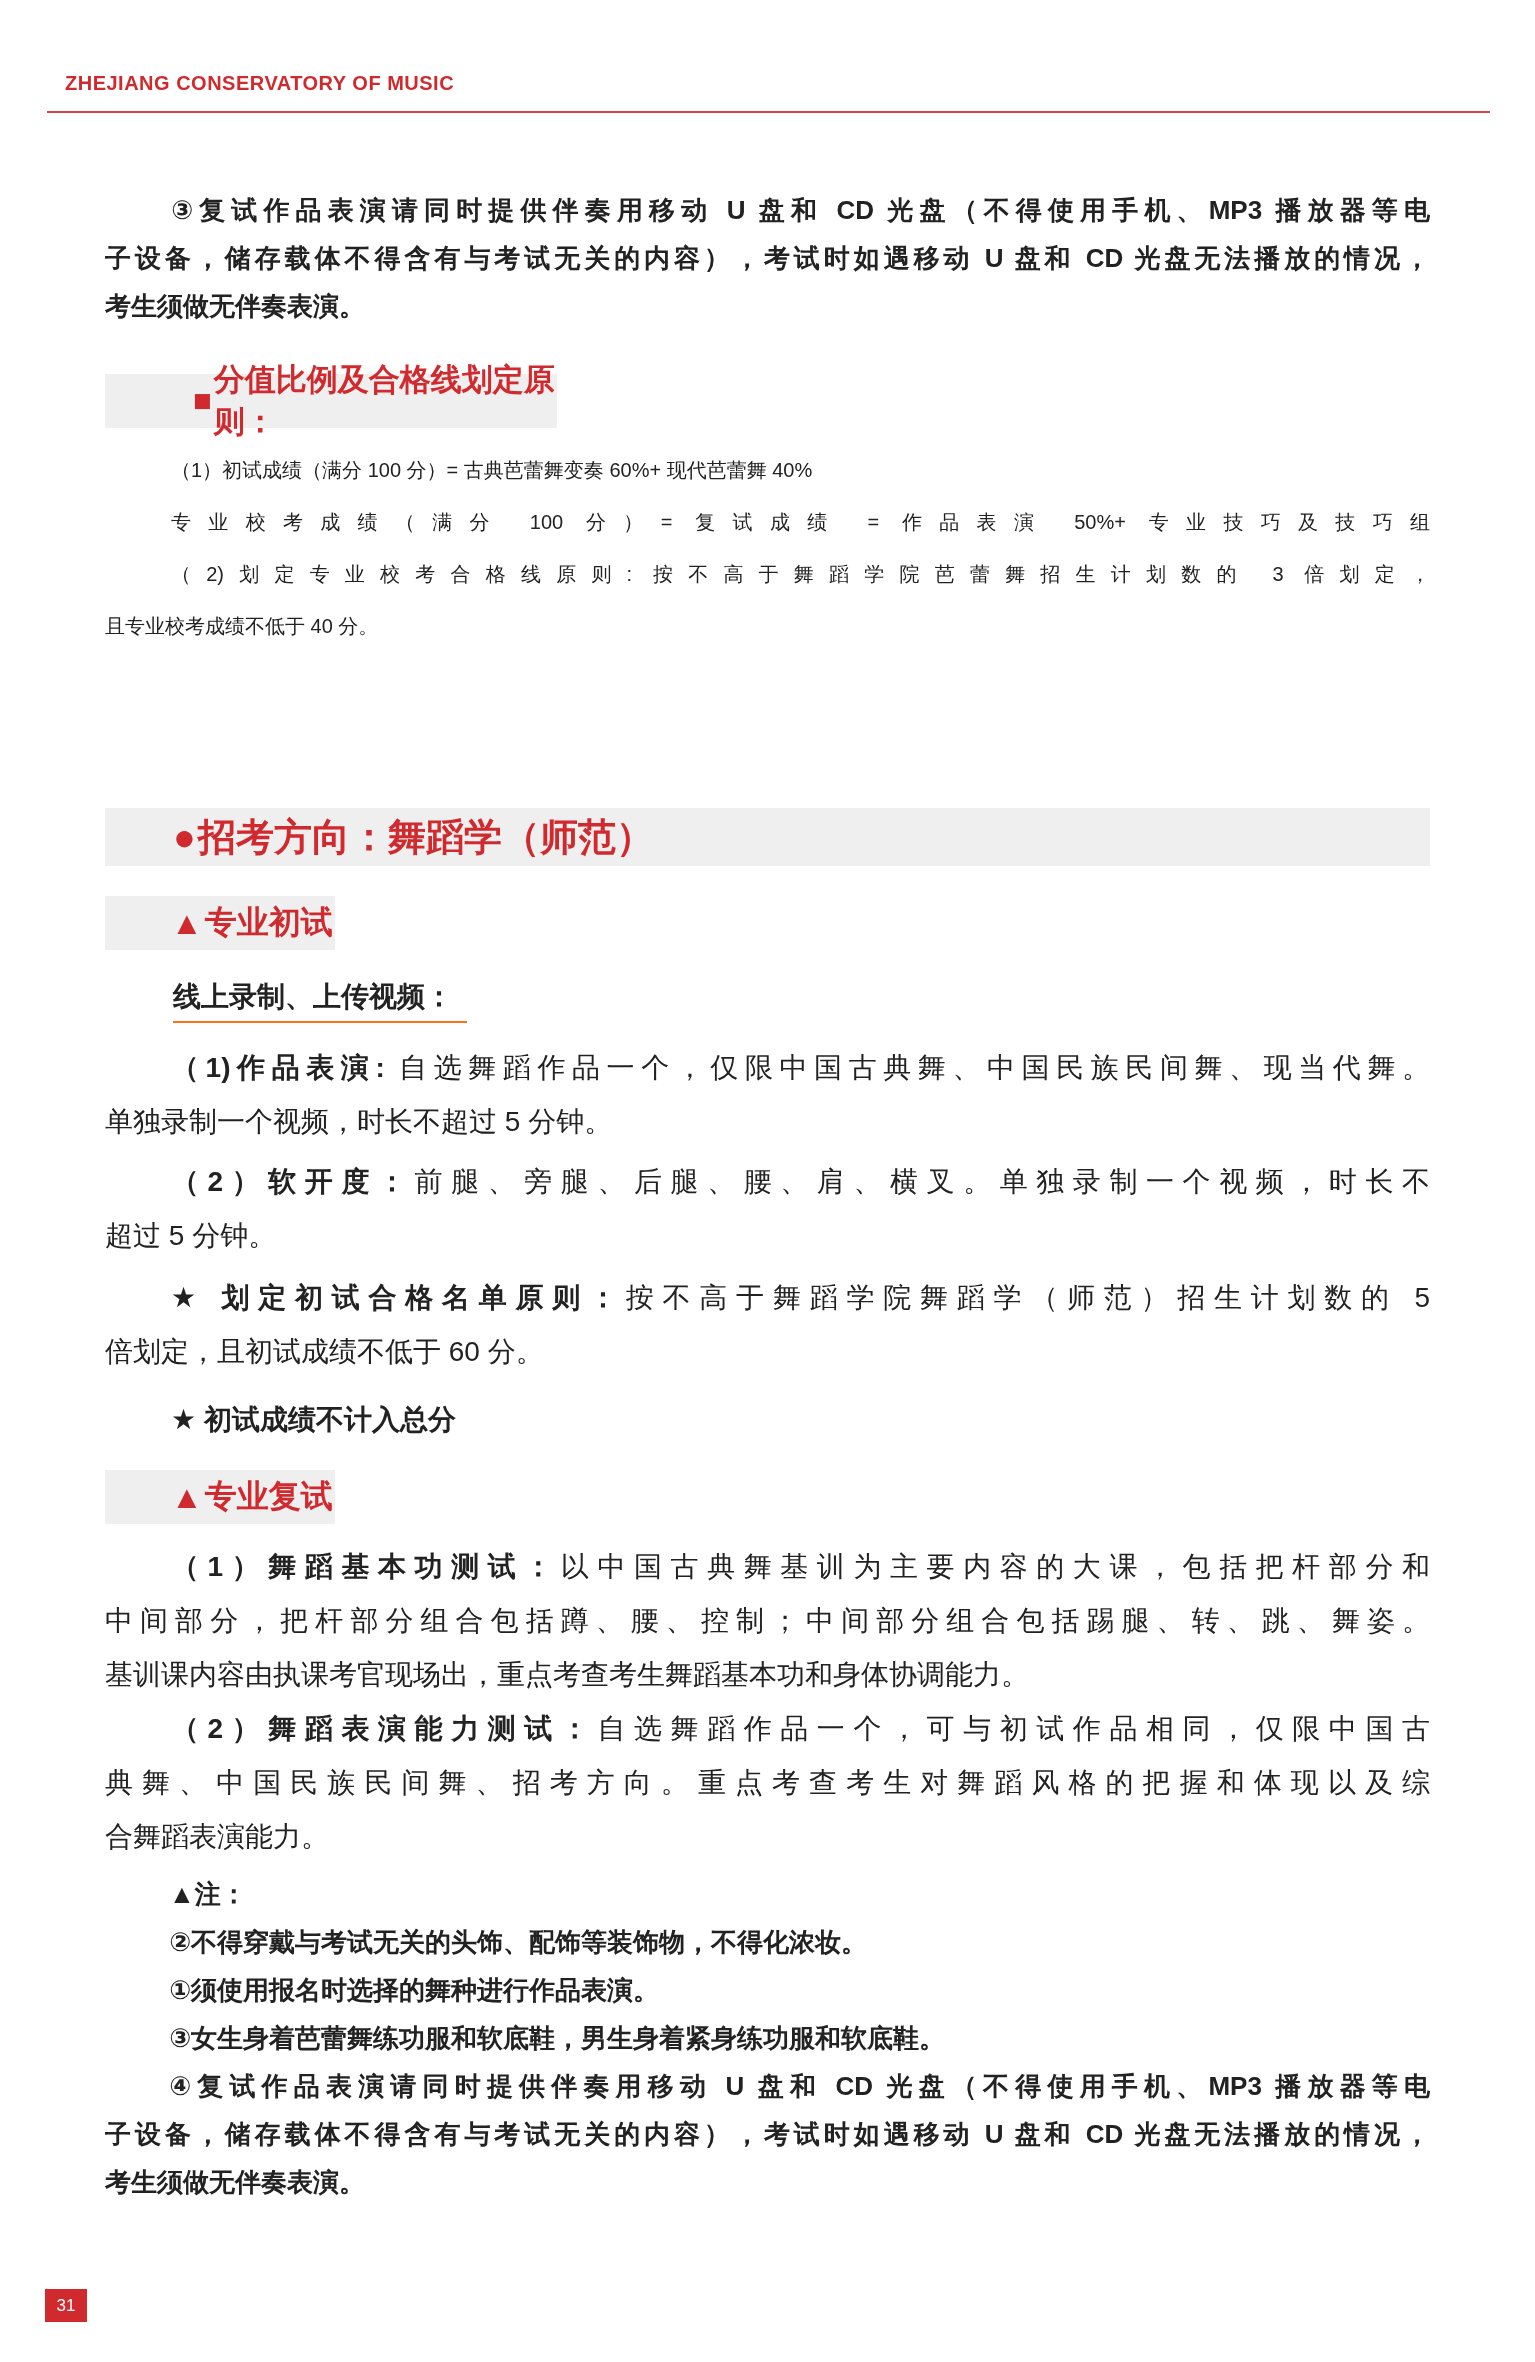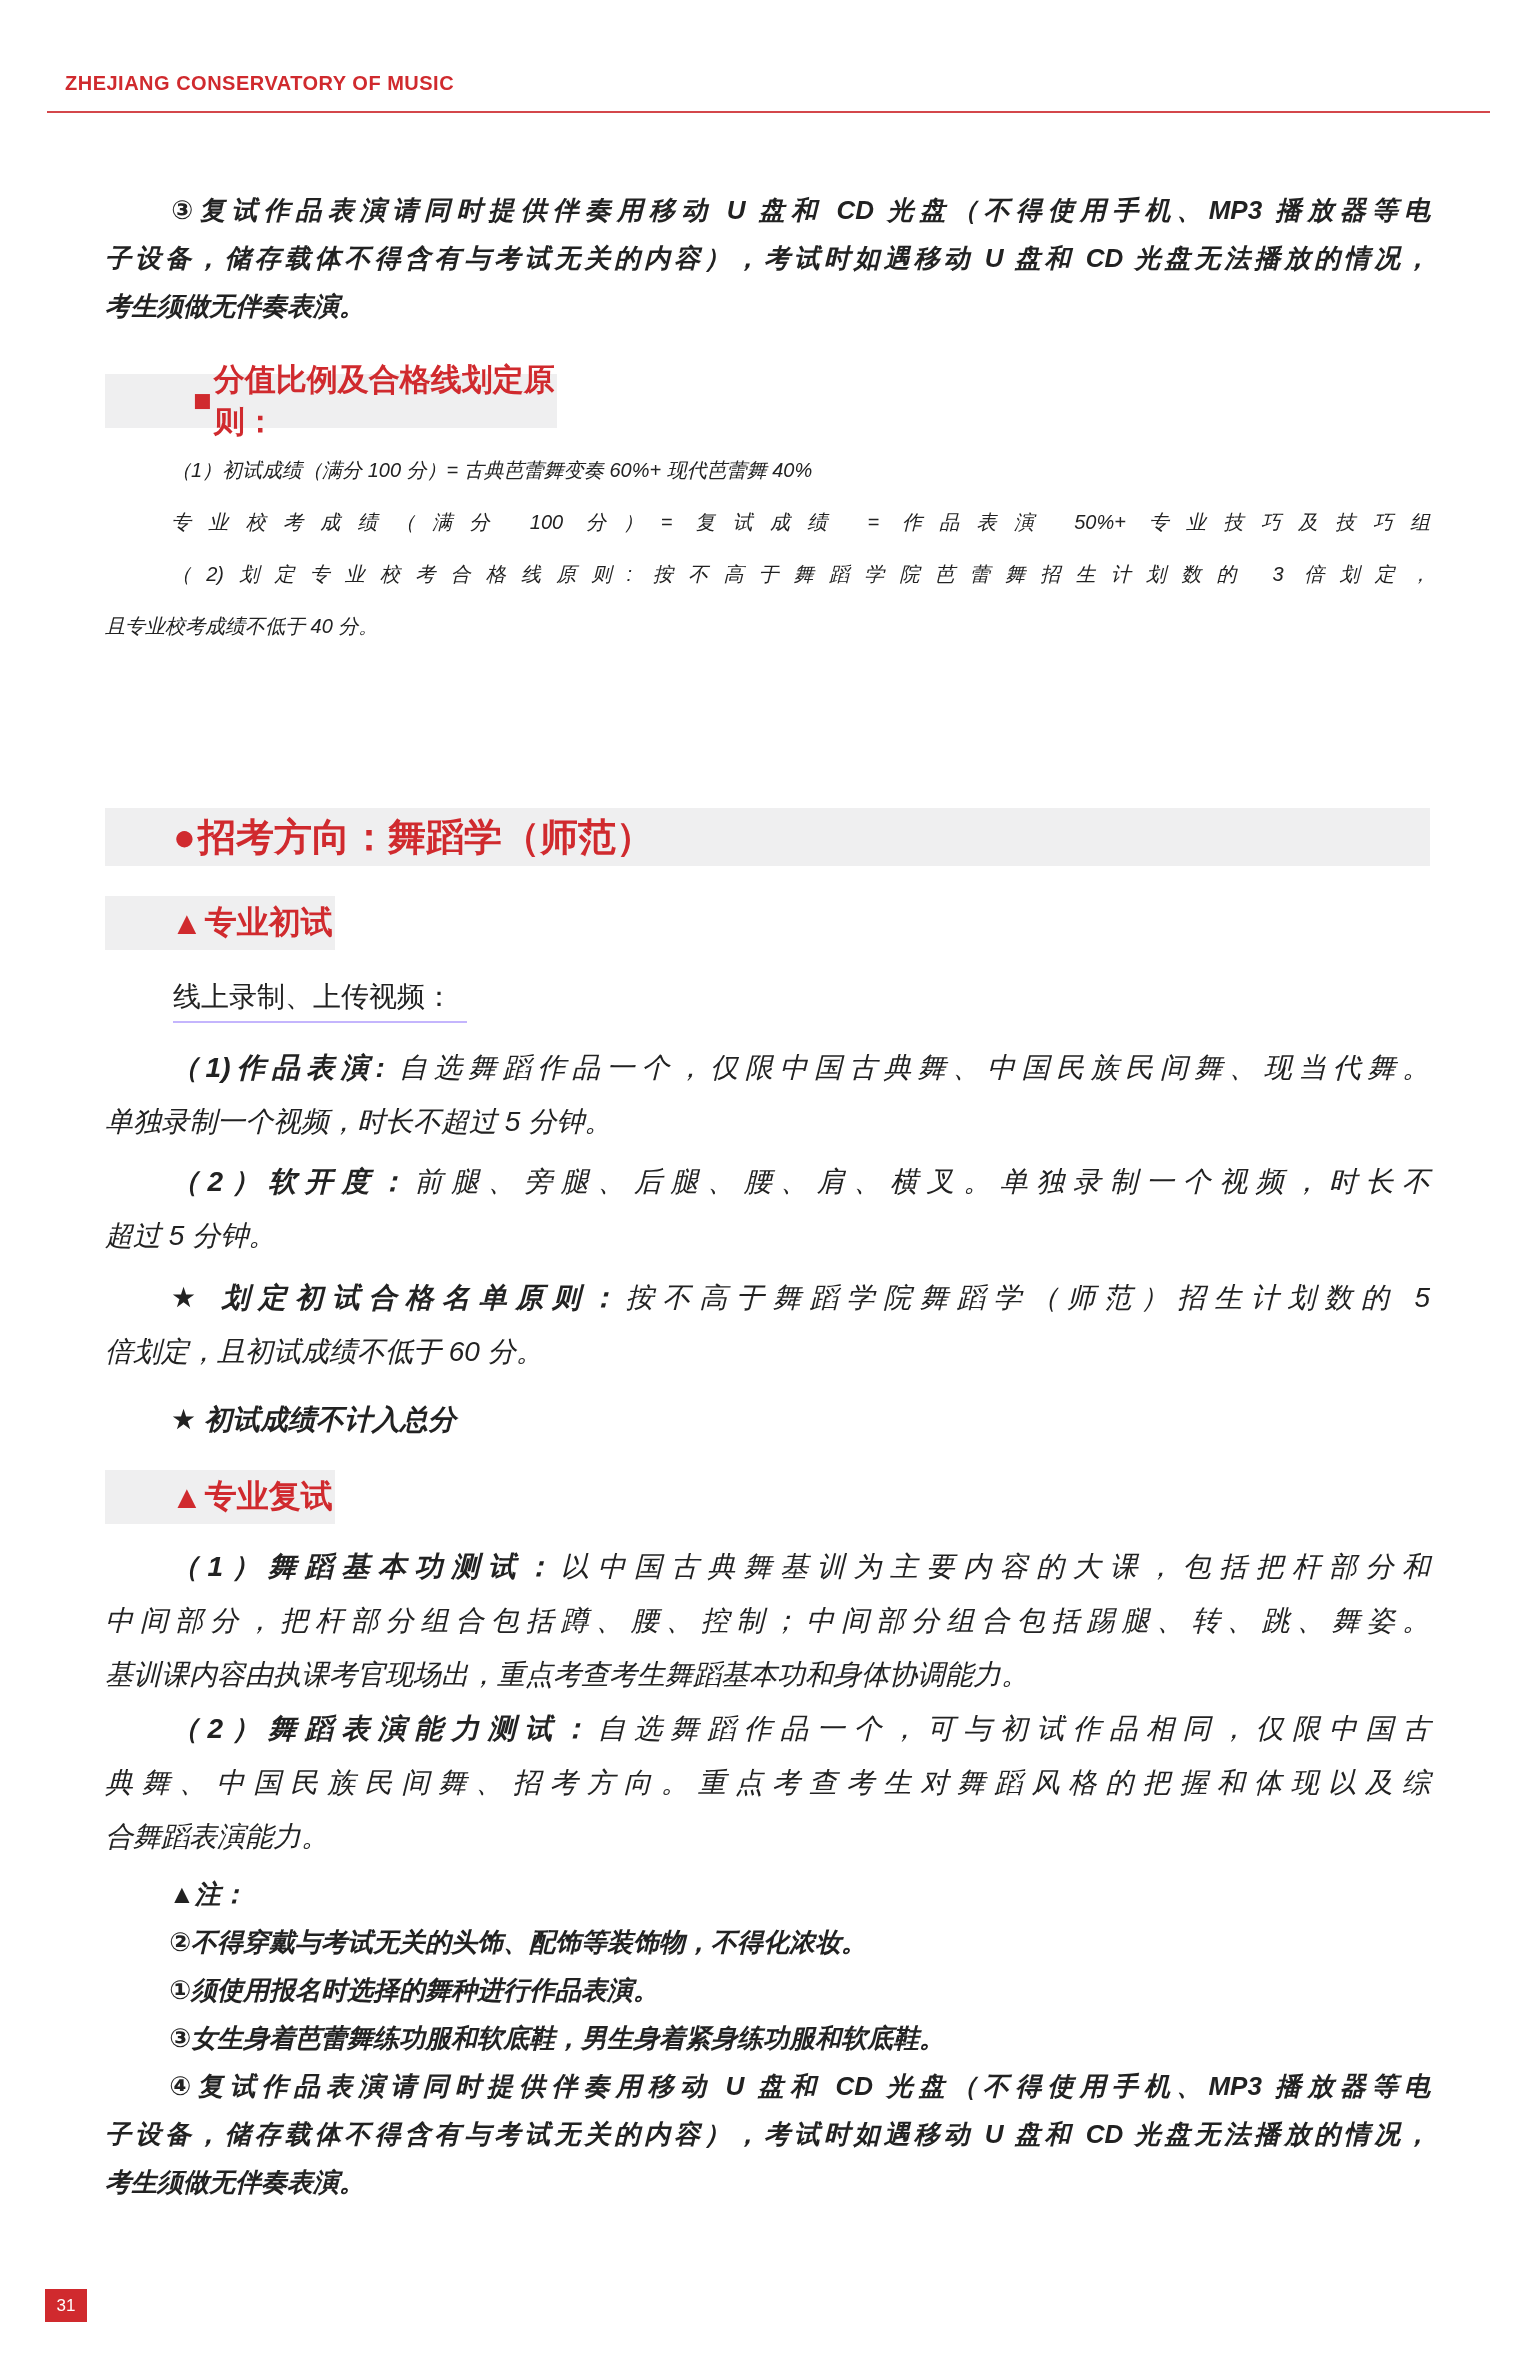--- a/index.html
+++ b/index.html
@@ -17,40 +17,40 @@
     font-size:20px;font-weight:600;letter-spacing:0.5px;
     color:#d02a2e;
   }
   .hdr-rule{
     position:absolute;left:47px;top:111px;
     width:1443px;height:2px;background:#d4474b;
   }
   .content{
     position:absolute;left:105px;top:0;width:1325px;
   }
-  .line{white-space:normal;font-style:italic;}
+  .line{white-space:normal;}
   .ind{padding-left:66px;}
   .j{text-align:justify;text-align-last:justify;}
   .b{font-weight:700;}
   .top-note{margin-top:186px;font-size:26px;line-height:48px;font-weight:600;}
   .bar{
     background:#efeff0;color:#d02a2e;font-weight:700;
     display:flex;align-items:center;box-sizing:border-box;
   }
   .bar .mk{margin-right:2px;}
   .bar1{margin-top:44px;height:54px;width:452px;padding-left:88px;font-size:31px;}
   .big-bar{margin-top:156px;height:58px;width:1325px;padding-left:68px;font-size:38px;}
   .sub-bar{height:54px;width:230px;padding-left:66px;font-size:32px;}
   .sub-bar.first{margin-top:30px;}
   .sub-bar.second{margin-top:23px;}
   .blockA{margin-top:16px;font-size:20px;line-height:52px;}
   .subtitle{margin-top:26px;padding-left:68px;font-size:28px;line-height:42px;}
   .subtitle span{
-    display:inline-block;font-weight:400;
-    border-bottom:2px solid #c4b5fd;padding:0 14px 3px 0;
+    display:inline-block;font-weight:700;
+    border-bottom:2px solid #f97316;padding:0 14px 3px 0;
   }
   .blockB,.blockC{font-size:28px;line-height:54px;}
   .blockB{margin-top:18px;}
   .blockC{margin-top:16px;}
   .gap6{margin-top:6px;}
   .gap8{margin-top:8px;}
   .gap14{margin-top:14px;}
   .notes{margin-top:6px;font-size:26px;line-height:48px;font-weight:600;}
   .notes .ind{padding-left:64px;}
   .page-badge{

